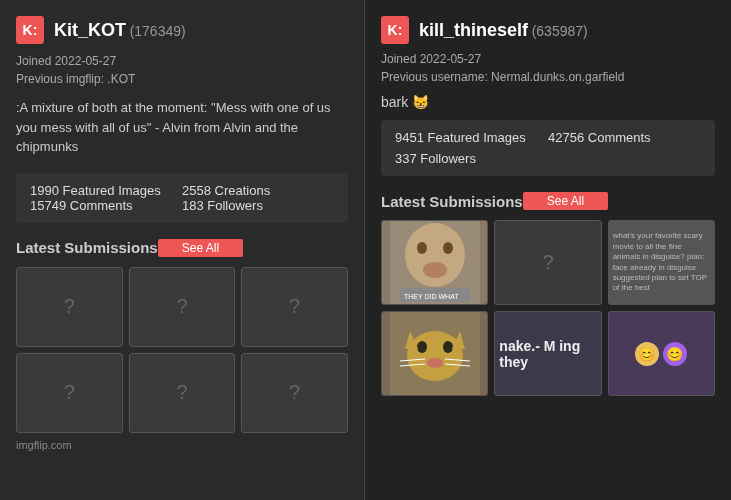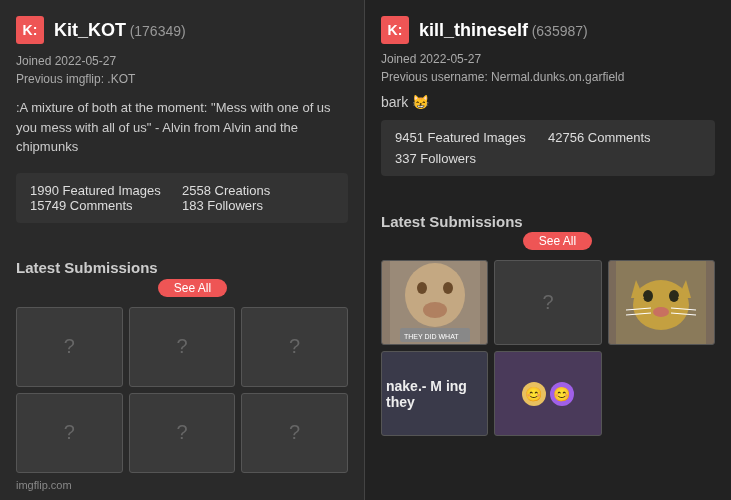--- a/index.html
+++ b/index.html
@@ -93,25 +93,24 @@
     .section-title {
       font-size: 15px;
       color: #ccc;
       font-weight: bold;
     }
 
     .see-all-btn {
       background: #e55;
       color: white;
       border: none;
-      border-radius: 9px;
-      padding: 2px 16px;
+      border-radius: 2px;
+      padding: 2px 24px;
       font-size: 12px;
       cursor: pointer;
-      margin-top: 40px;
     }
 
     .submissions-grid {
       display: grid;
       grid-template-columns: repeat(3, 1fr);
       gap: 6px;
     }
 
     .submission-thumb {
       background: #3a3a3a;
@@ -351,20 +350,25 @@
         <ellipse cx="45" cy="50" rx="12" ry="8" fill="#b08060"></ellipse>
         <rect x="10" y="68" width="70" height="14" fill="#888" rx="2"></rect>
         <text x="14" y="79" font-size="7" fill="#fff">THEY DID WHAT</text>
       </svg>
     </div>
 
     <div class="right-thumb question">
       <span>?</span>
     </div>
 
+    <div class="right-thumb text-img">
+      <span style="font-size:8px; line-height:1.3;">what's your favorite scary movie to all the fine animals in disguise?
+plan: face already in disguise
+suggested plan to set TOP of the best</span>
+    </div>
 
     <div class="right-thumb cat-img">
       <svg width="90" height="85" viewBox="0 0 90 85">
         <rect width="90" height="85" fill="#8a7a5a"></rect>
         <ellipse cx="45" cy="45" rx="28" ry="25" fill="#c4a040"></ellipse>
         <ellipse cx="32" cy="36" rx="5" ry="6" fill="#2a2a1a"></ellipse>
         <ellipse cx="58" cy="36" rx="5" ry="6" fill="#2a2a1a"></ellipse>
         <ellipse cx="45" cy="52" rx="8" ry="5" fill="#c87060"></ellipse>
 
         <polygon points="20,20 28,38 15,38" fill="#c4a040"></polygon>

